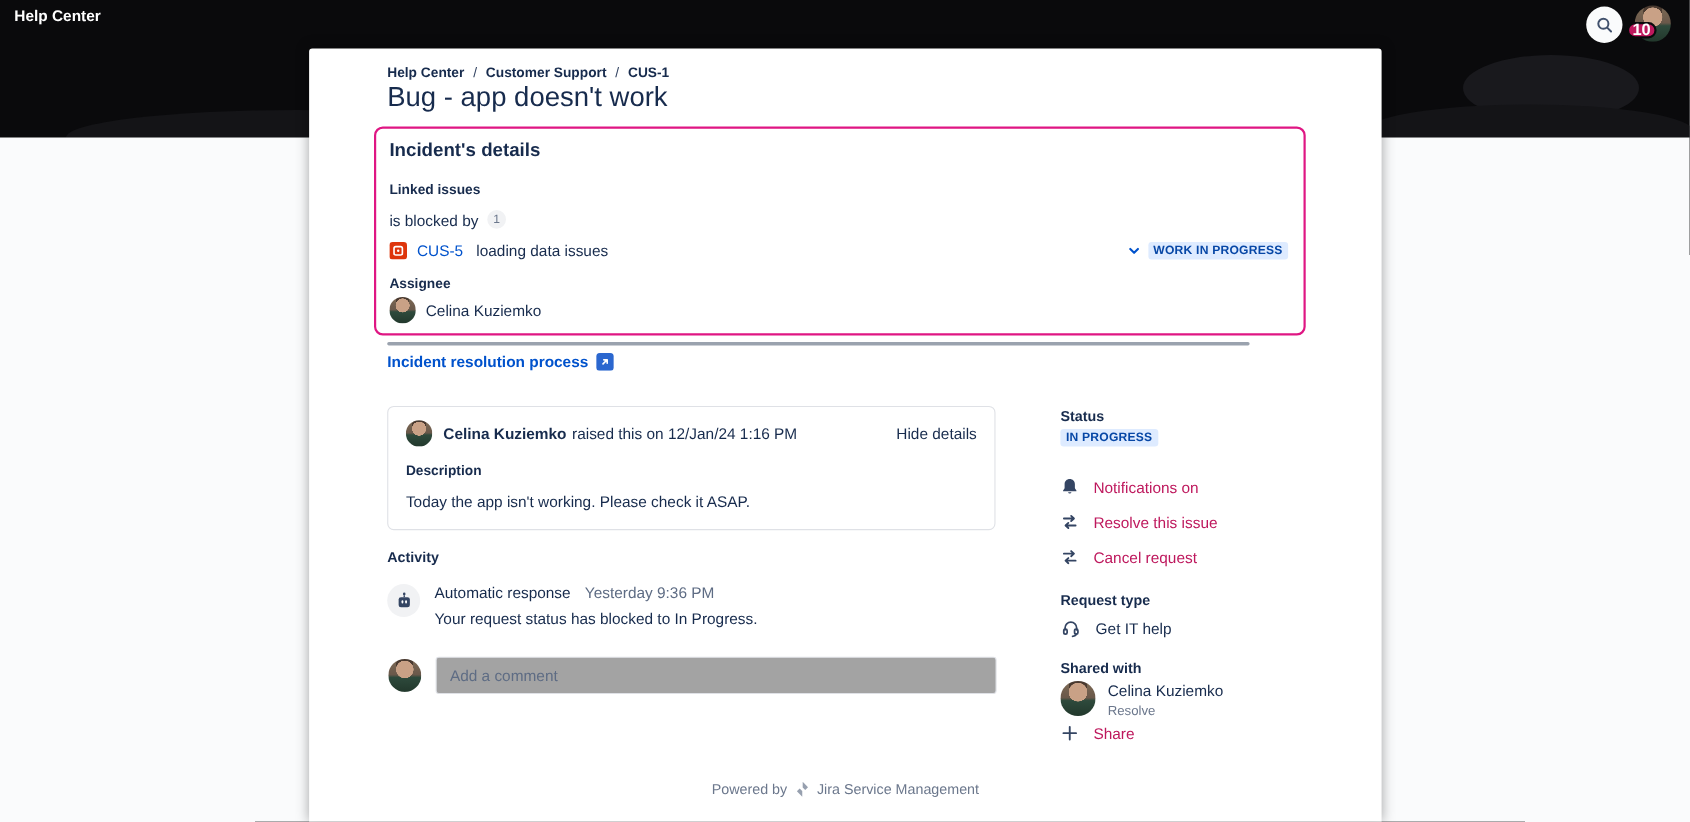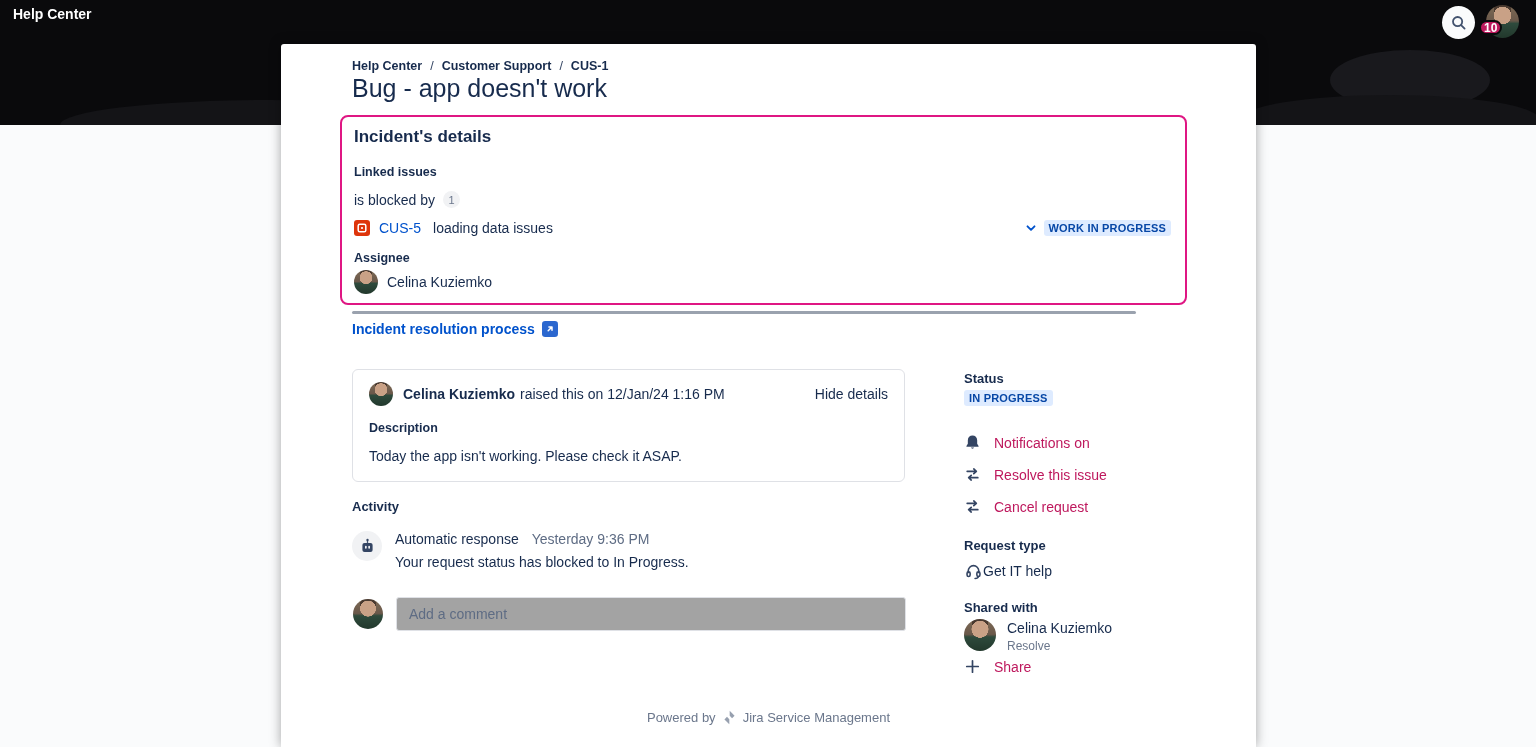--- a/index.html
+++ b/index.html
@@ -25,21 +25,21 @@
     background:#fafbfc; display:flex; align-items:center; justify-content:center; cursor:pointer;
   }
   .avatar { border-radius:50%; background:
       radial-gradient(circle at 50% 32%, #c9a186 0 31%, rgba(0,0,0,0) 32%),
       radial-gradient(circle at 50% 16%, #4a3a30 0 26%, rgba(0,0,0,0) 27%),
       linear-gradient(180deg, #7d6a55 0%, #6a584a 48%, #2e4a3c 56%, #22382c 100%);
   }
   .top-avatar { position:absolute; left:1486px; top:5px; width:33px; height:33px; }
   .notif-badge {
     position:absolute; left:1479px; top:20px; min-width:19px; height:15px; background:#be185d;
-    border:2px solid #0a0a0c; border-radius:8px; color:#fff; font-size:12px; font-weight:700;
+    border:2px solid #0a0a0c; border-radius:8px; color:#fff; font-size:15px; font-weight:700;
     display:flex; align-items:center; justify-content:center; padding:0 3px;
   }
   
   .page-bg { position:absolute; top:125px; left:0; width:1536px; height:622px; background:#fafbfc; }
   
   .card {
     position:absolute; left:281px; top:44px; width:975px; height:703px; background:#ffffff;
     border-radius:3px 3px 0 0; box-shadow:0 0 12px rgba(0,0,0,.35);
   }
   .breadcrumb { position:absolute; left:71px; top:15px; font-size:12.5px; font-weight:700; color:#172b4d; }
@@ -104,21 +104,21 @@
   .comment-input::placeholder { color:#5e6c84; opacity:1; }
   
   .sb-label { position:absolute; left:683px; font-size:13px; font-weight:700; color:#172b4d; }
   .sb-status-label { top:327px; }
   .sb-lozenge { position:absolute; left:683px; top:346px; }
   .sb-action { position:absolute; left:683px; display:flex; align-items:center; gap:13px; font-size:14px; color:#be185d; cursor:pointer; }
   .sb-a1 { top:390px; }
   .sb-a2 { top:422px; }
   .sb-a3 { top:454px; }
   .sb-reqtype-label { top:494px; }
-  .sb-reqtype-row { position:absolute; left:683px; top:517px; display:flex; align-items:center; font-size:14px; cursor:default; }
+  .sb-reqtype-row { position:absolute; left:683px; top:517px; display:flex; align-items:center; gap:13px; font-size:14px; cursor:default; }
   .sb-shared-label { top:556px; }
   .sb-person { position:absolute; left:683px; top:575px; display:flex; align-items:flex-start; gap:11px; }
   .avatar-32 { width:32px; height:32px; }
   .sb-person-name { font-size:14px; color:#172b4d; margin-top:1px; }
   .sb-person-role { font-size:12px; color:#6b778c; margin-top:3px; }
   .sb-share { top:614px; }
   
   .footer { position:absolute; left:0; top:666px; width:975px; display:flex; justify-content:center;
     align-items:center; gap:6px; color:#6b778c; font-size:13px; }
   .footer .product { cursor:pointer; }

